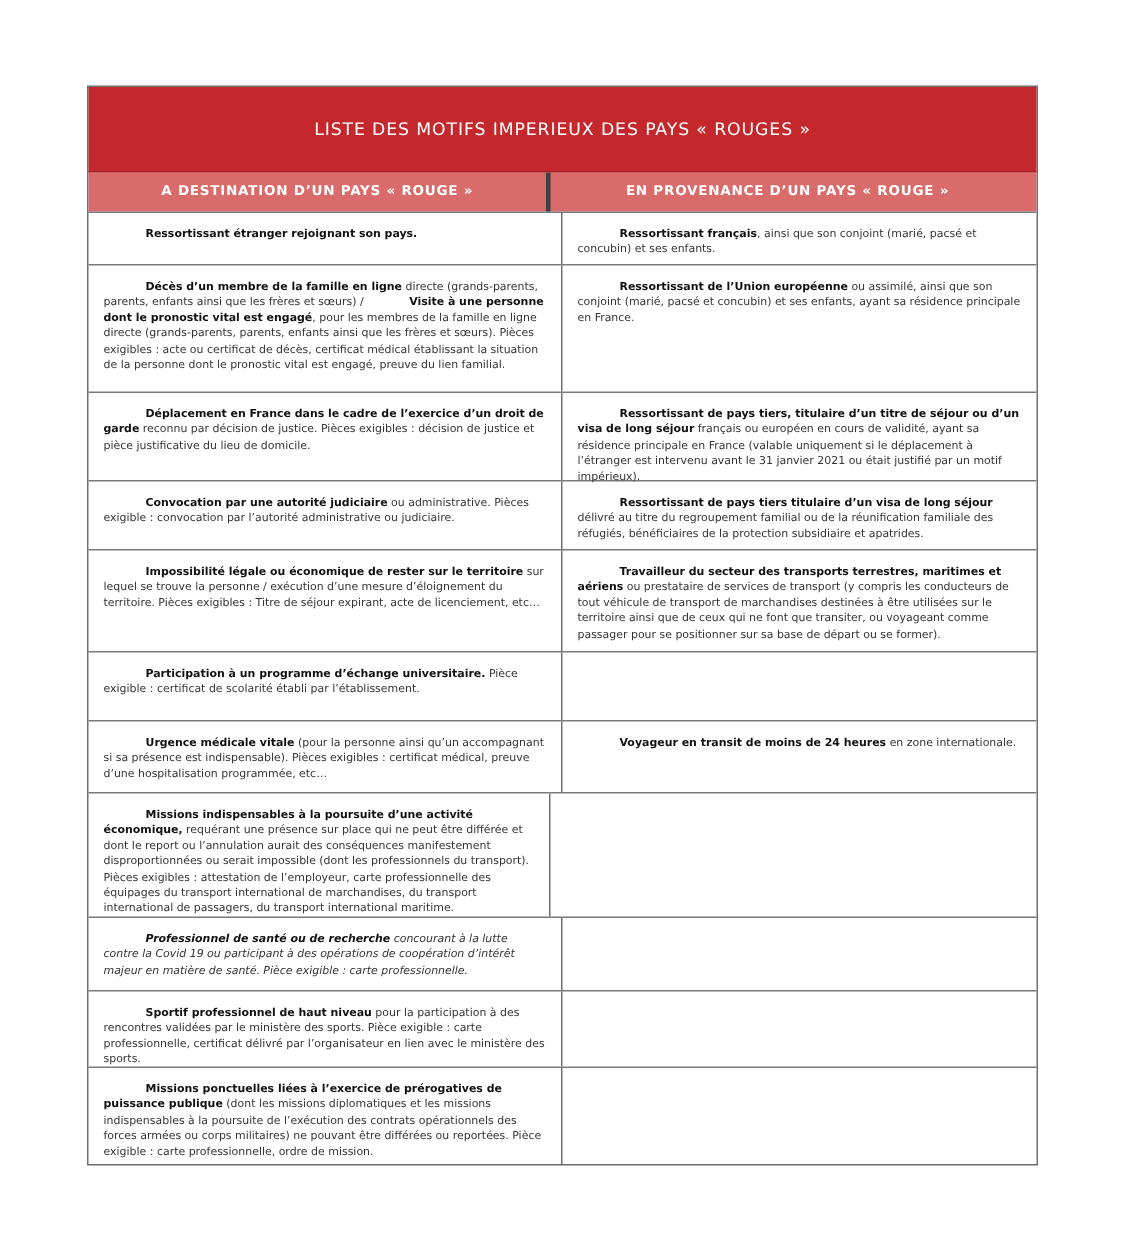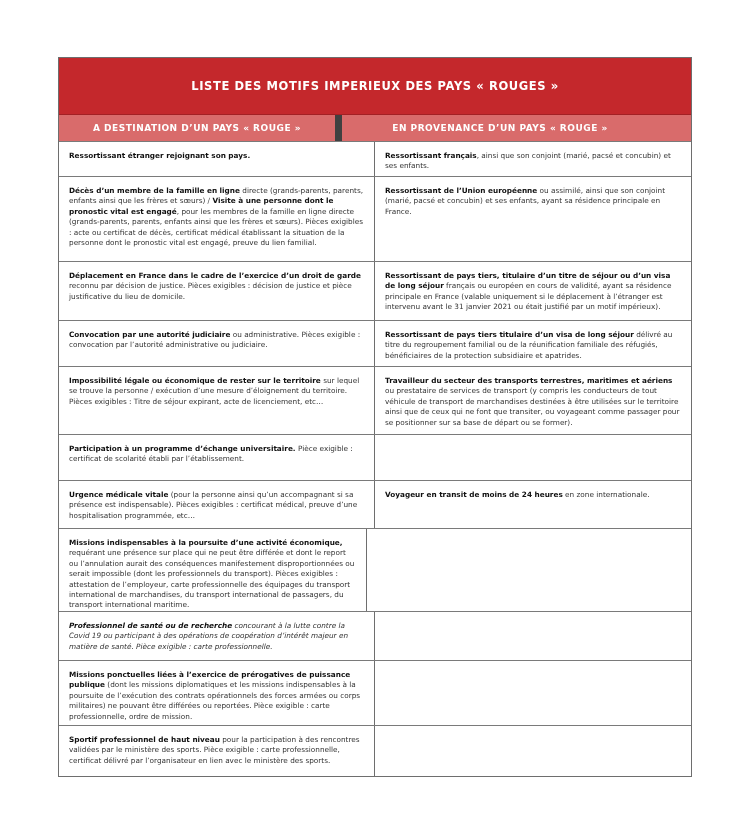--- a/index.html
+++ b/index.html
@@ -3,36 +3,36 @@
 <meta charset="utf-8">
 <style>
   html, body { margin: 0; padding: 0; background: #ffffff; }
   body { width: 750px; height: 838px; position: relative; font-family: "DejaVu Sans", sans-serif; }
   .table {
     position: absolute; left: 58px; top: 57px; width: 634px;
     border: 1px solid #6e6e6e; box-sizing: border-box;
   }
   .title-band {
     background: #c4282c; height: 56px; display: flex; align-items: center; justify-content: center;
-    color: #ffffff; font-weight: bold; font-size: 11.5px; letter-spacing: 0.6px;
+    color: #ffffff; font-weight: normal; font-size: 11.5px; letter-spacing: 0.6px;
     border-bottom: 1px solid #a32024;
   }
   .subheader { display: flex; background: #d96b6b; height: 26px; }
   .subheader > div {
     flex: 0 0 auto; display: flex; align-items: center; justify-content: center;
     color: #ffffff; font-weight: bold; font-size: 9px; letter-spacing: 0.5px;
   }
-  .col-left { width: 283px; box-sizing: border-box; border-right: 7px solid #404040; text-align: center; }
+  .col-left { width: 308px; box-sizing: border-box; border-right: 3px solid #404040; text-align: center; }
   .col-right { width: 316px; box-sizing: border-box; }
   .row { display: flex; border-top: 1px solid #7a7a7a; }
   .cell {
     box-sizing: border-box; padding: 9px 10px 6px 10px;
     font-size: 7.3px; line-height: 10.4px; color: #333333;
   }
-  .cell b { color: #111111; font-weight: bold; }
+  .cell b { color: #111111; font-weight: bold; margin-left: 28px; }
   .cell.left { width: 316px; border-right: 1px solid #6e6e6e; }
   .cell.right { width: 316px; }
 </style>
 </head>
 <body>
 
 <div class="table">
   <div class="title-band">LISTE DES MOTIFS IMPERIEUX DES PAYS « ROUGES »</div>
   <div class="subheader">
     <div class="col-left">A DESTINATION D’UN PAYS « ROUGE »</div>
@@ -67,22 +67,22 @@
         <div class="cell right"><b>Voyageur en transit de moins de 24 heures</b><span> en zone internationale.</span></div>
       </div>
       <div class="row" style="height: 82px; gap: 16px;">
         <div class="cell left"><b>Missions indispensables à la poursuite d’une activité économique,</b><span> requérant une présence sur place qui ne peut être différée et dont le report ou l’annulation aurait des conséquences manifestement disproportionnées ou serait impossible (dont les professionnels du transport). Pièces exigibles : attestation de l’employeur, carte professionnelle des équipages du transport international de marchandises, du transport international de passagers, du transport international maritime.</span></div>
         <div class="cell right"></div>
       </div>
       <div class="row" style="height: 48px; font-style: italic;">
         <div class="cell left"><b>Professionnel de santé ou de recherche</b><span> concourant à la lutte contre la Covid 19 ou participant à des opérations de coopération d’intérêt majeur en matière de santé. Pièce exigible : carte professionnelle.</span></div>
         <div class="cell right"></div>
       </div>
+      <div class="row" style="height: 50px;">
+        <div class="cell left"><b>Sportif professionnel de haut niveau</b><span> pour la participation à des rencontres validées par le ministère des sports. Pièce exigible : carte professionnelle, certificat délivré par l’organisateur en lien avec le ministère des sports.</span></div>
+        <div class="cell right"></div>
+      </div>
       <div class="row" style="height: 64px;">
         <div class="cell left"><b>Missions ponctuelles liées à l’exercice de prérogatives de puissance publique</b><span> (dont les missions diplomatiques et les missions indispensables à la poursuite de l’exécution des contrats opérationnels des forces armées ou corps militaires) ne pouvant être différées ou reportées. Pièce exigible : carte professionnelle, ordre de mission.</span></div>
-        <div class="cell right"></div>
-      </div>
-      <div class="row" style="height: 50px;">
-        <div class="cell left"><b>Sportif professionnel de haut niveau</b><span> pour la participation à des rencontres validées par le ministère des sports. Pièce exigible : carte professionnelle, certificat délivré par l’organisateur en lien avec le ministère des sports.</span></div>
         <div class="cell right"></div>
       </div>
     </div>
 </div>
 
 </body></html>

